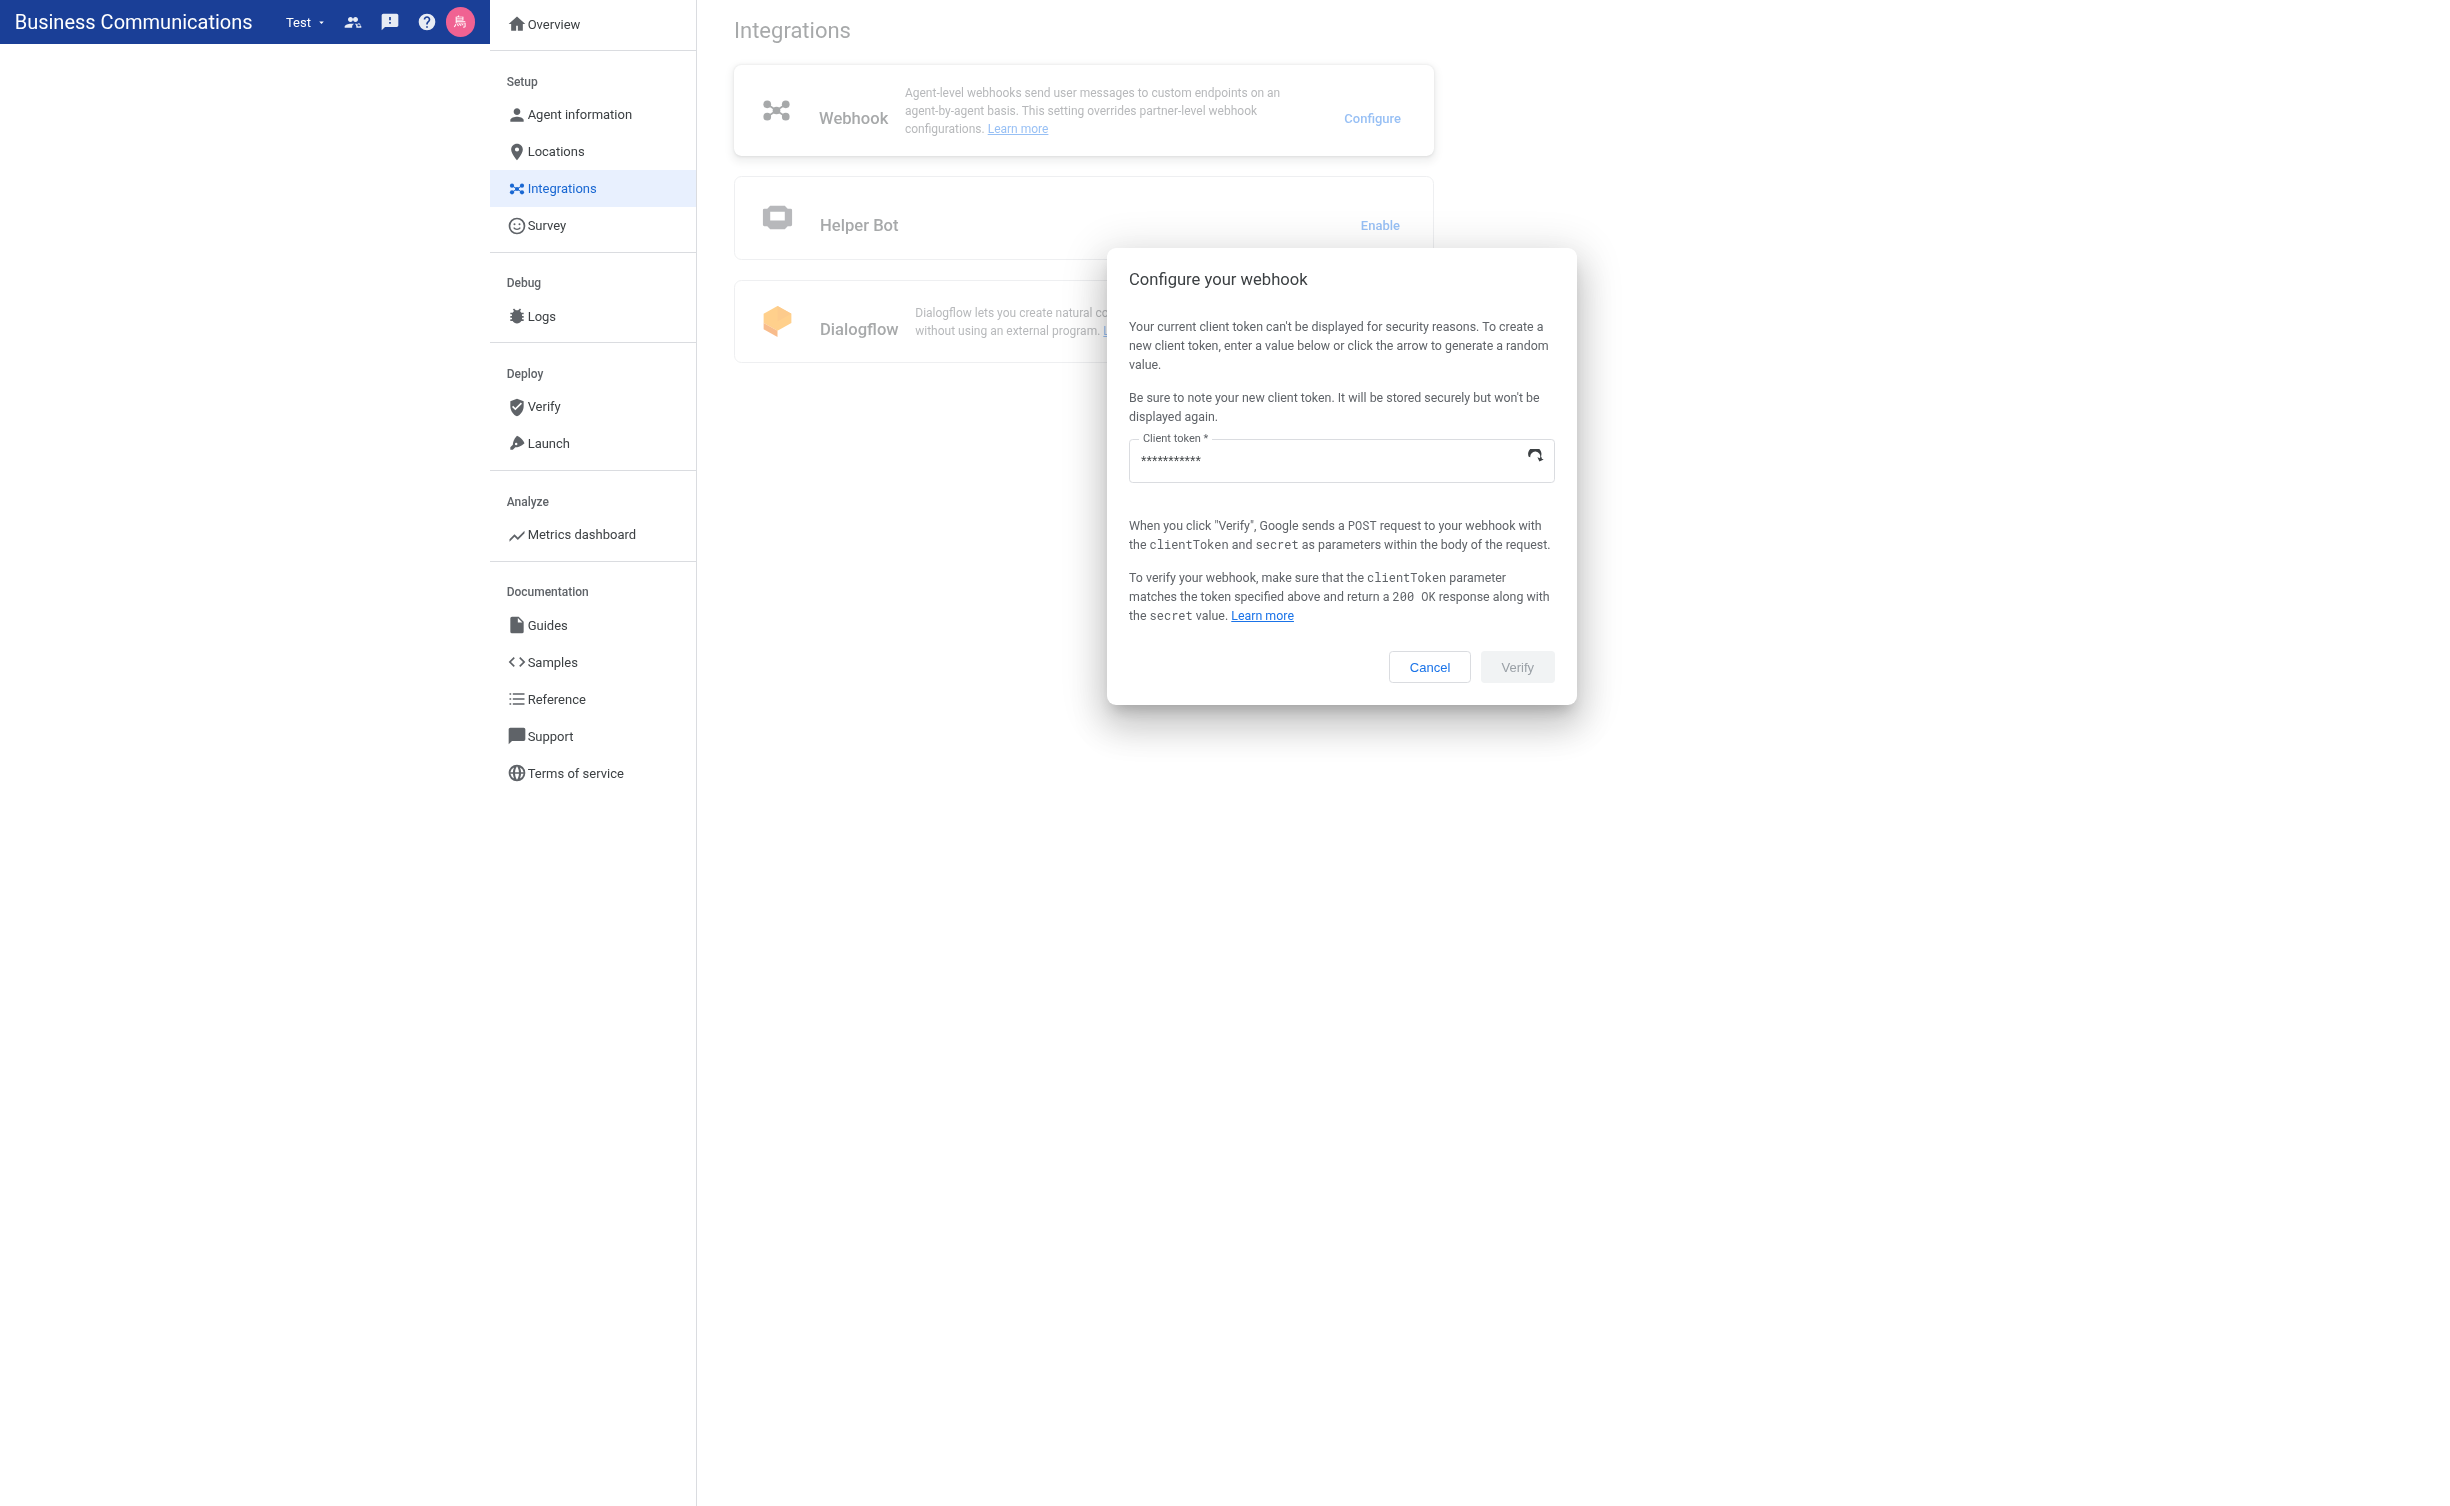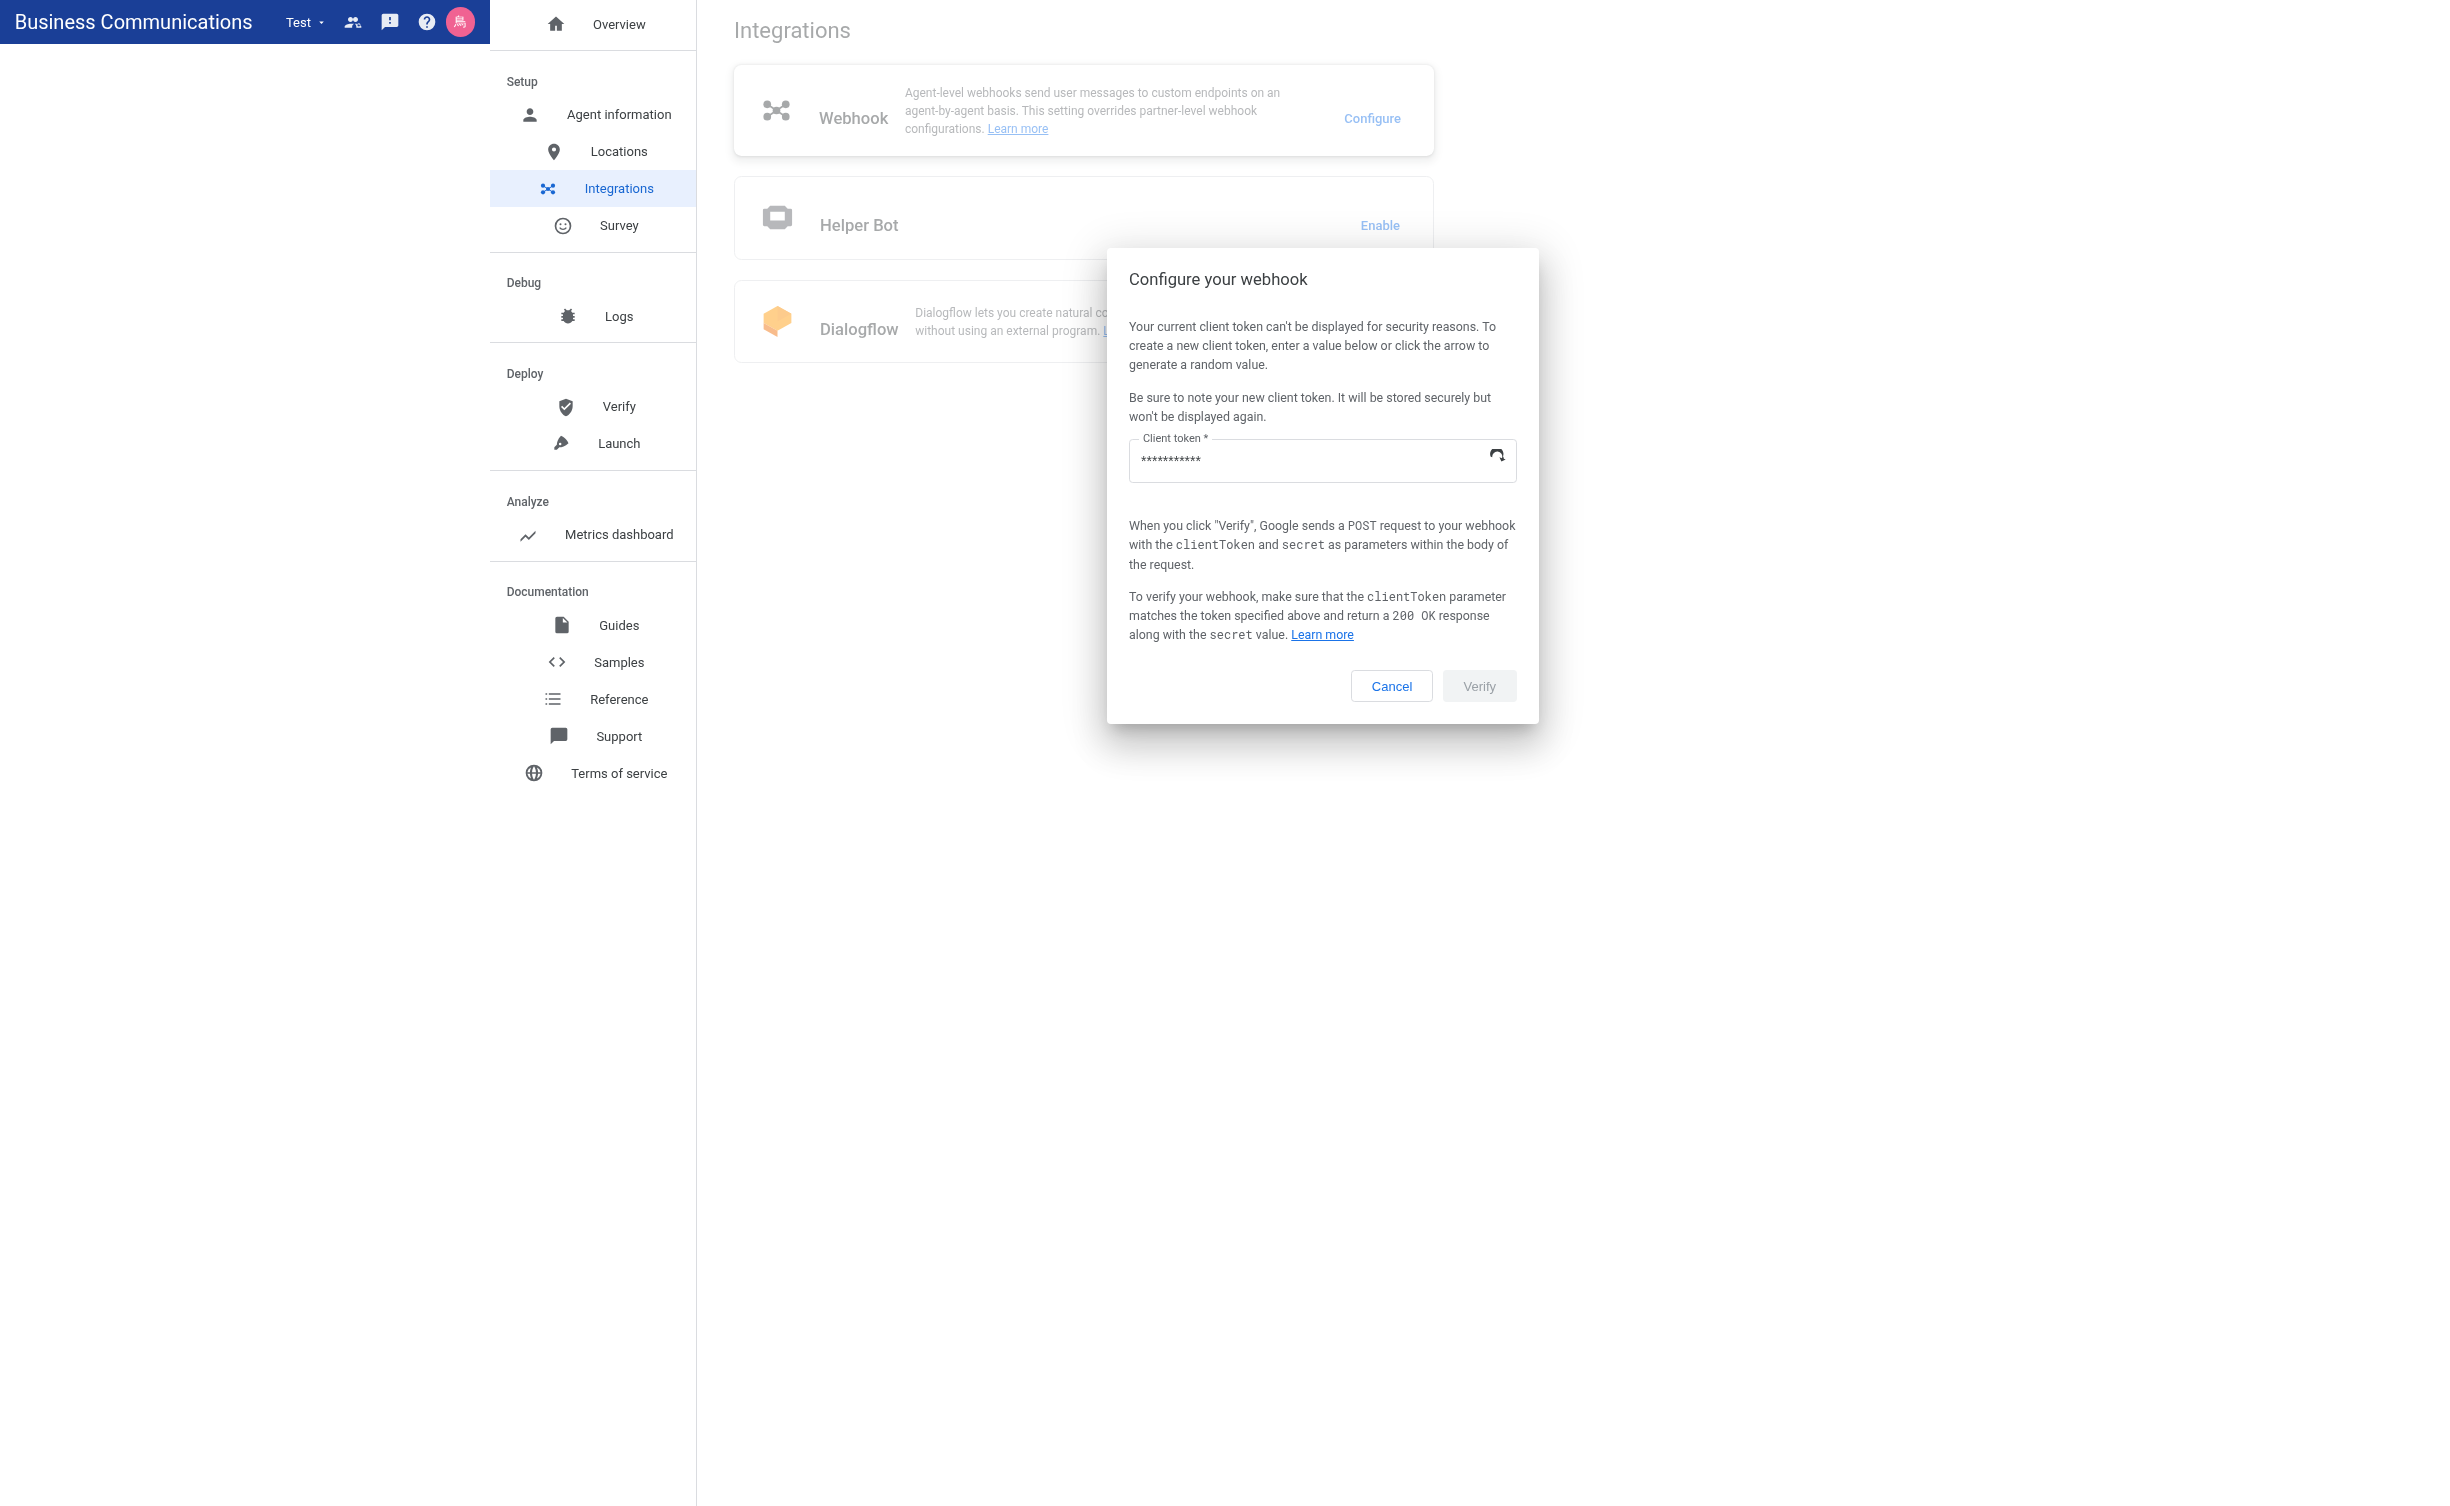--- a/index.html
+++ b/index.html
@@ -73,27 +73,26 @@
   }
   .nav-section-label {
     font-size: 12px;
     color: #5f6368;
     padding: 16.6px 14.7px 7.4px 16.6px;
     font-weight: 500;
   }
   .nav-item {
     display: flex;
     align-items: center;
-    gap: 27px;
+    gap: 1px;
     padding: 7.4px 11px 7.4px 16.6px;
     font-size: 13px;
     color: #3c4043;
     cursor: pointer;
     min-height: 37px;
-    justify-content: center;
   }
   .nav-item.active {
     background: #e8f0fe;
     color: #1967d2;
   }
   .nav-item.active svg { fill: #1967d2; }
   .nav-icon { width: 20px; height: 20px; fill: #5f6368; flex-shrink: 0; }
   .nav-divider { height: 0.9px; background: #dadce0; margin: 7.4px 0; }
 
   .main {
@@ -165,23 +164,23 @@
   .overlay {
     position: absolute;
     inset: 0;
     background: rgba(255,255,255,0.55);
   }
 
   .dialog {
     position: absolute;
     left: 410px;
     top: 248px;
-    width: 432px;
+    width: 470px;
     background: #fff;
-    border-radius: 4px;
+    border-radius: 9px;
     box-shadow: 0 10px 14px -6.4px rgba(0,0,0,.2),
                 0 22px 35px 2.8px rgba(0,0,0,.14),
                 0 8.3px 42px 7.4px rgba(0,0,0,.12);
     padding: 22px;
   }
   .dialog h2 {
     font-size: 16.6px;
     font-weight: 400;
     color: #3c4043;
     margin-bottom: 28px;

